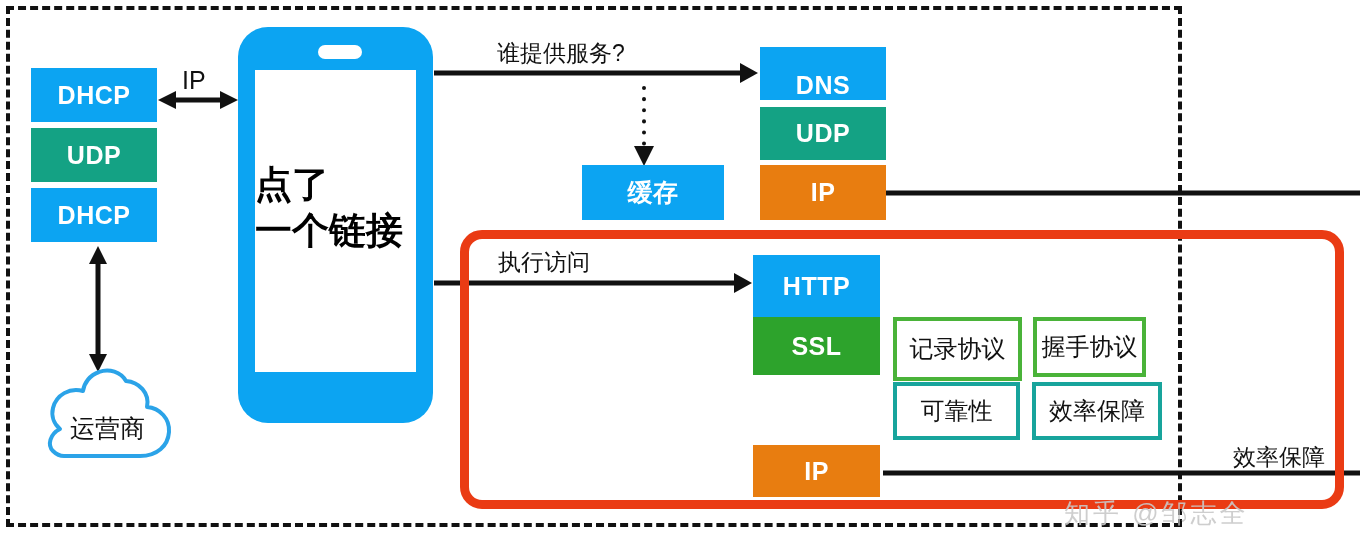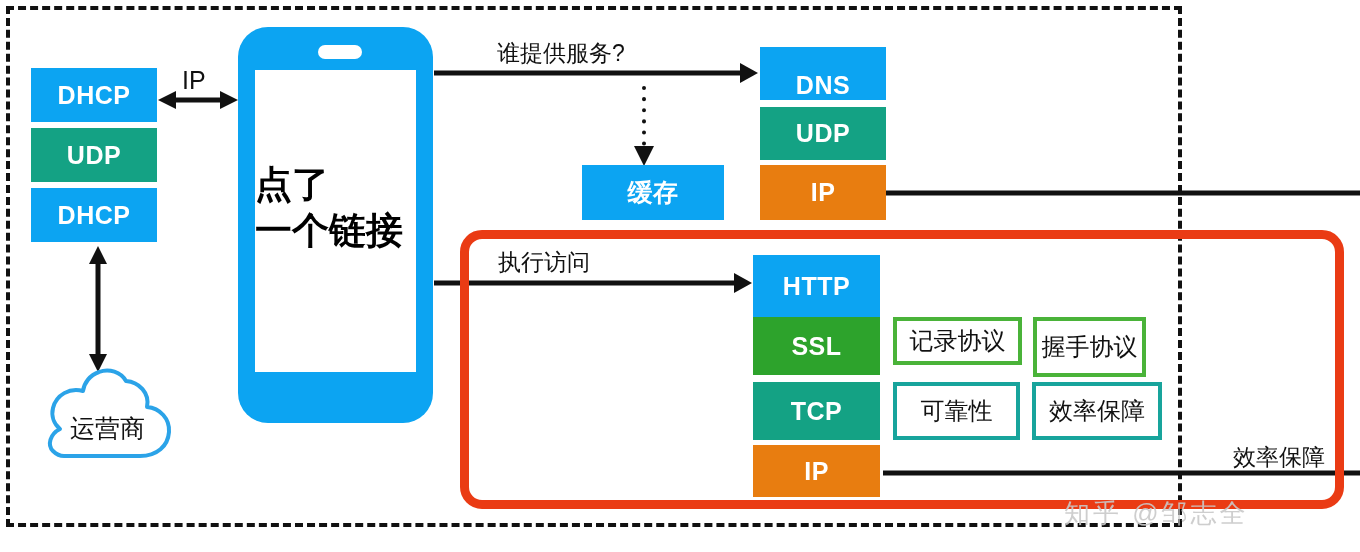--- a/index.html
+++ b/index.html
@@ -123,28 +123,25 @@
   <div class="red-frame"></div>
 
   <div class="annotation" style="left:498px;top:247px;">执行访问</div>
 
   <div class="pbox blue" style="left:753px;top:255px;width:127px;height:63px;">
     <span>HTTP</span>
   </div>
   <div class="pbox green" style="left:753px;top:317px;width:127px;height:58px;">
     <span>SSL</span>
   </div>
-  <div class="pbox teal" style="left:753px;top:382px;width:127px;height:58px;">
-    <span>TCP</span>
-  </div>
   <div class="pbox orange" style="left:753px;top:445px;width:127px;height:52px;">
     <span>IP</span>
   </div>
 
-  <div class="outline-box g" style="left:893px;top:317px;width:129px;height:48px;">
+  <div class="outline-box g" style="left:893px;top:317px;width:129px;height:64px;">
     <span>记录协议</span>
   </div>
   <div class="outline-box g" style="left:1033px;top:317px;width:113px;height:60px;">
     <span>握手协议</span>
   </div>
 
   <div class="outline-box t" style="left:893px;top:382px;width:127px;height:58px;">
     <span>可靠性</span>
   </div>
   <div class="outline-box t" style="left:1032px;top:382px;width:130px;height:58px;">

